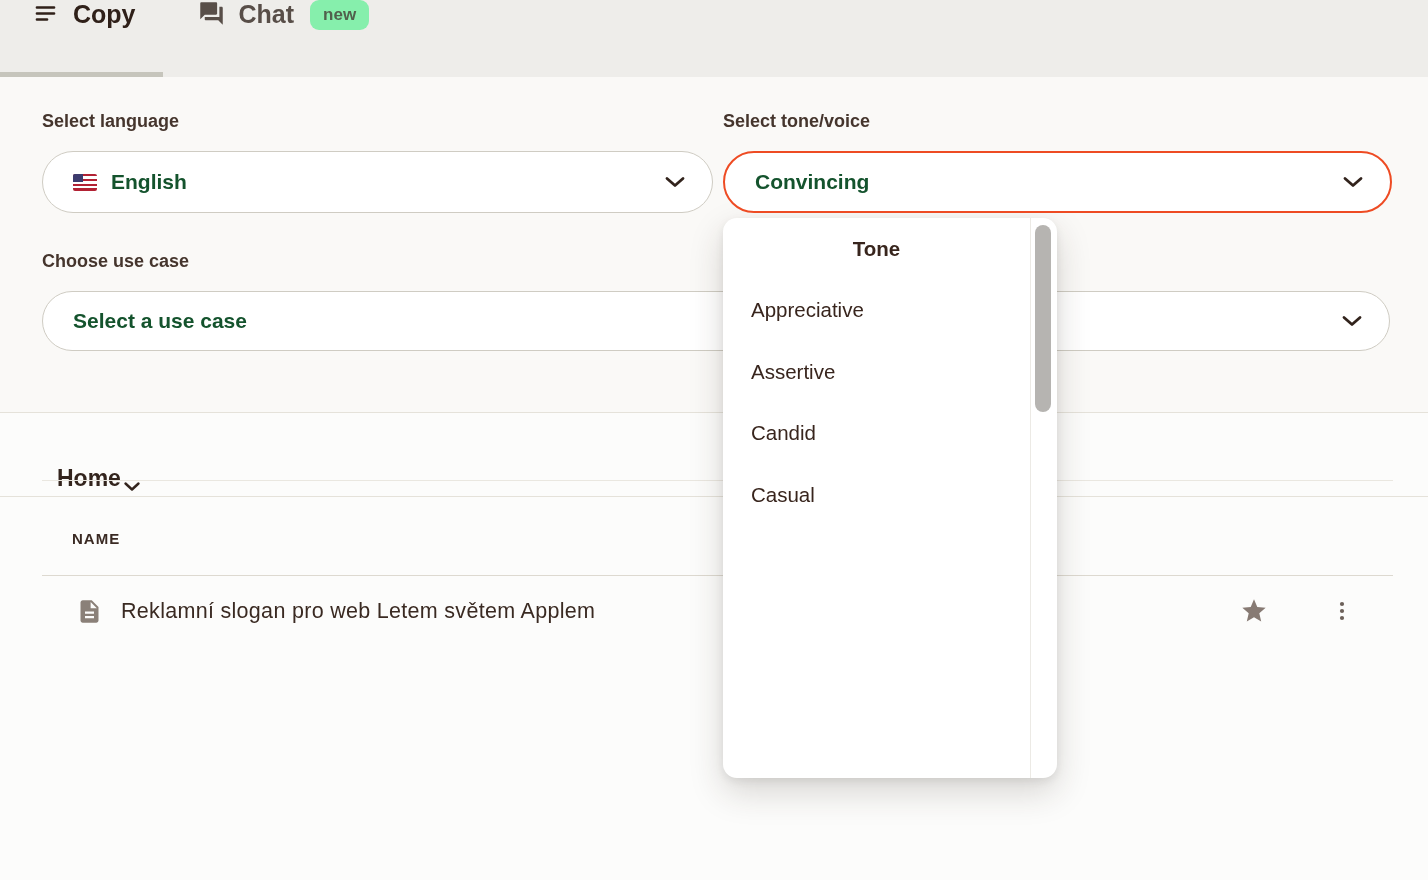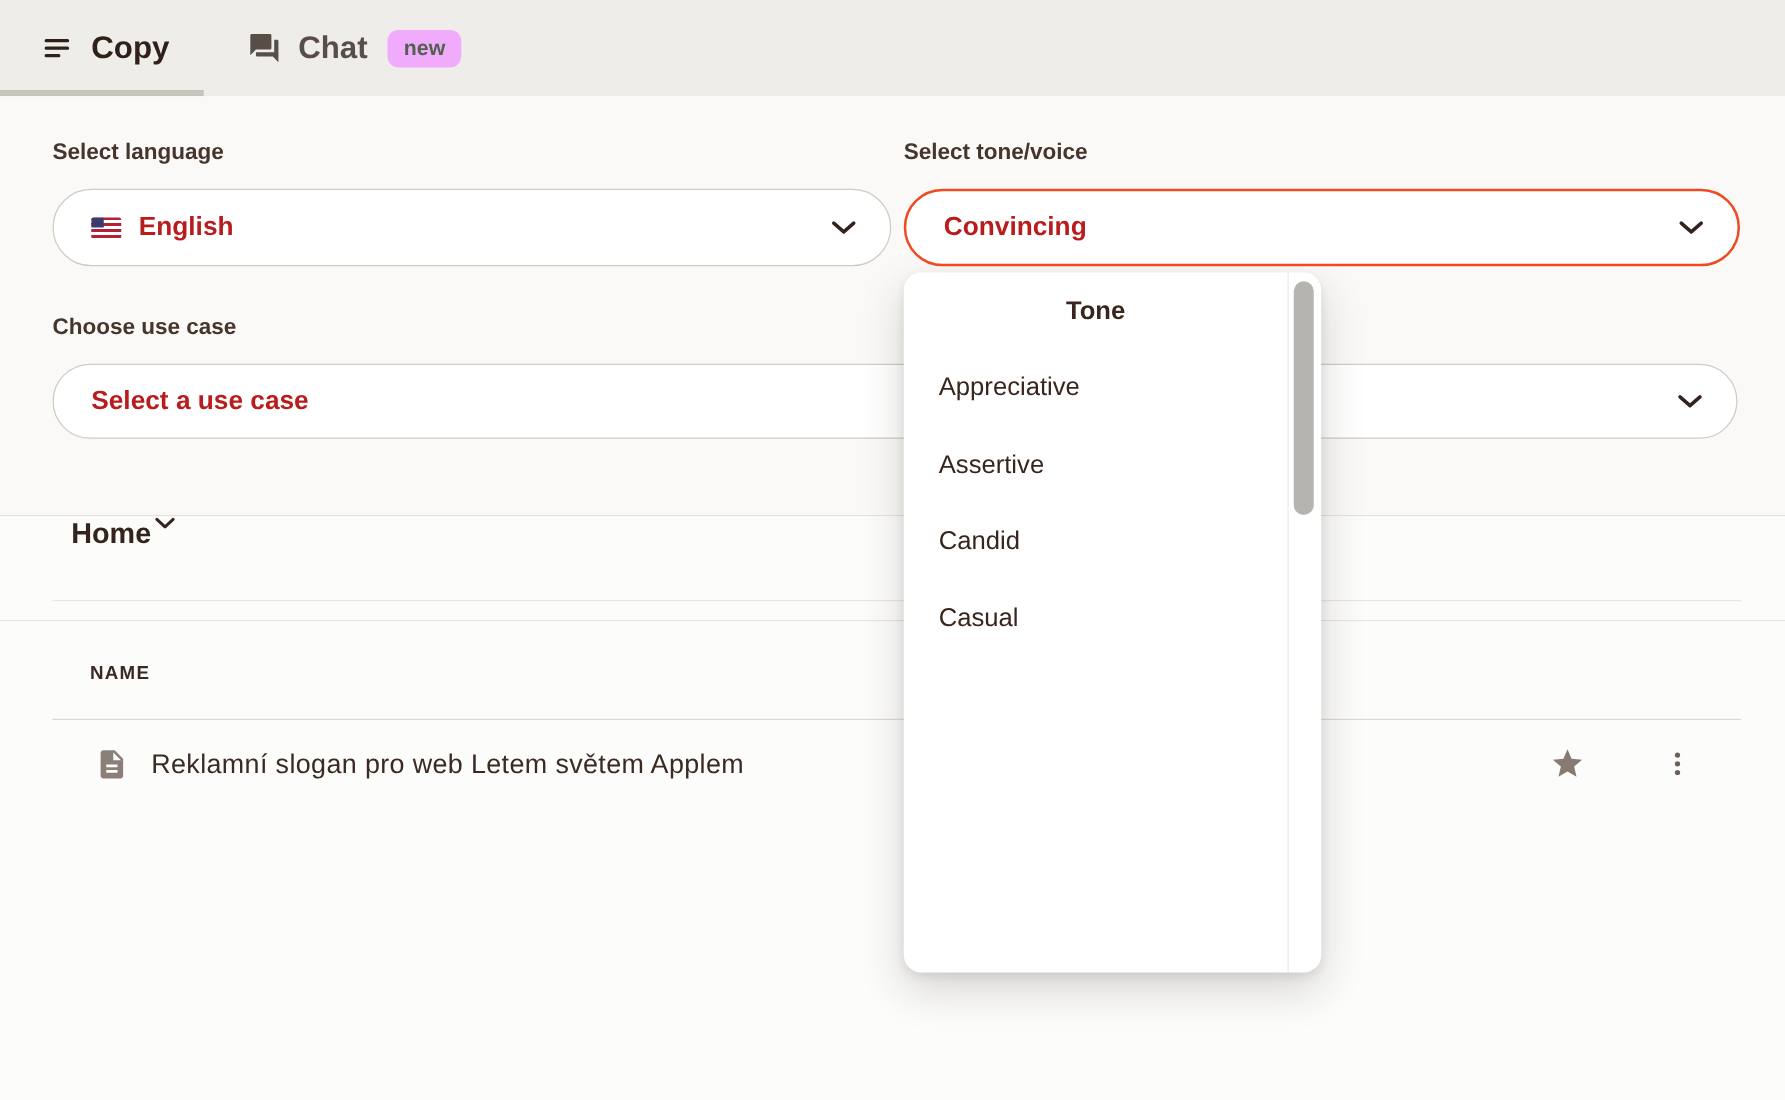--- a/index.html
+++ b/index.html
@@ -8,32 +8,32 @@
     font-family:"Liberation Sans", sans-serif;
     background:#fcfcfa;
     position:relative;
     color:#32231c;
   }
   
   .tabbar {
     position:absolute; top:0; left:0; width:1428px; height:77px;
     background:#eeedea; display:flex; align-items:center;
   }
-  .tab { display:flex; align-items:center; height:100%; cursor:pointer; }
+  .tab { display:flex; align-items:flex-start; height:100%; cursor:pointer; }
   .tab-copy { margin-left:32px; }
   .tab-chat { margin-left:62px; }
   .tab-label { font-size:25px; margin-left:14px; }
   .tab-copy .tab-label { font-weight:700; color:#2f2019; }
   .tab-chat .tab-label { font-weight:600; color:#584e48; }
   .tab-underline {
     position:absolute; left:0; top:72px; width:163px; height:5px;
     background:#c6c5bc;
   }
   .badge {
-    margin-left:16px; background:#f0abfc; color:#51604d;
+    margin-left:16px; background:#86efac; color:#51604d;
     font-size:17px; font-weight:600; padding:5px 13px; border-radius:9px;
   }
   
   .filters {
     position:absolute; top:77px; left:0; width:1428px; height:336px;
     background:#faf9f7; border-bottom:1px solid #e5e2da;
   }
   .field-label {
     position:absolute; font-size:18px; font-weight:600; color:#45352d;
   }
@@ -41,21 +41,21 @@
   .lbl-tone { left:723px; top:111px; }
   .lbl-usecase { left:42px; top:251px; }
   .select {
     position:absolute; background:#ffffff; border:1px solid #cfccc3;
     border-radius:32px; display:flex; align-items:center;
     padding:0 60px 0 30px; cursor:pointer;
   }
   .select-language { left:42px; top:151px; width:671px; height:62px; }
   .select-tone { left:723px; top:151px; width:669px; height:62px; border:2px solid #ee4b23; z-index:11; }
   .select-usecase { left:42px; top:291px; width:1348px; height:60px; z-index:1; }
-  .select-value { font-size:21px; font-weight:600; color:#b91c1c; white-space:nowrap; }
+  .select-value { font-size:21px; font-weight:600; color:#14532d; white-space:nowrap; }
   .chevron { position:absolute; right:26px; top:50%; transform:translateY(-50%); display:flex; }
   
   .flag {
     position:relative; width:24px; height:17px; margin-right:14px;
     border-radius:2px; overflow:hidden; flex:0 0 auto;
     background:repeating-linear-gradient(#b22234 0 2.4px, #ffffff 2.4px 4.8px);
   }
   .flag::after {
     content:""; position:absolute; left:0; top:0; width:10px; height:8px;
     background:#3c3b6e;
@@ -83,22 +83,22 @@
   }
   
   .home-strip {
     position:absolute; top:413px; left:0; width:1428px; height:84px;
     background:#fcfcfb; border-bottom:1px solid #e5e2da;
   }
   .home-inner-line {
     position:absolute; left:42px; top:67px; width:1351px; height:1px; background:#eae7e0;
   }
   .breadcrumb {
-    position:absolute; left:57px; top:0; height:67px;
-    display:flex; align-items:flex-start; gap:2px; cursor:pointer;
+    position:absolute; left:57px; top:12px; height:67px;
+    display:flex; align-items:flex-end; gap:2px; cursor:pointer;
   }
   .breadcrumb-label { font-size:23px; font-weight:600; color:#33241d; }
   
   .table-area { position:absolute; top:497px; left:0; width:1428px; height:383px; background:#fcfcfb; }
   .col-header {
     position:absolute; left:72px; top:33px; font-size:15px; font-weight:700;
     letter-spacing:1px; color:#3a2a23;
   }
   .header-line { position:absolute; left:42px; top:78px; width:1351px; height:1px; background:#ddd9d0; }
   .table-row {

